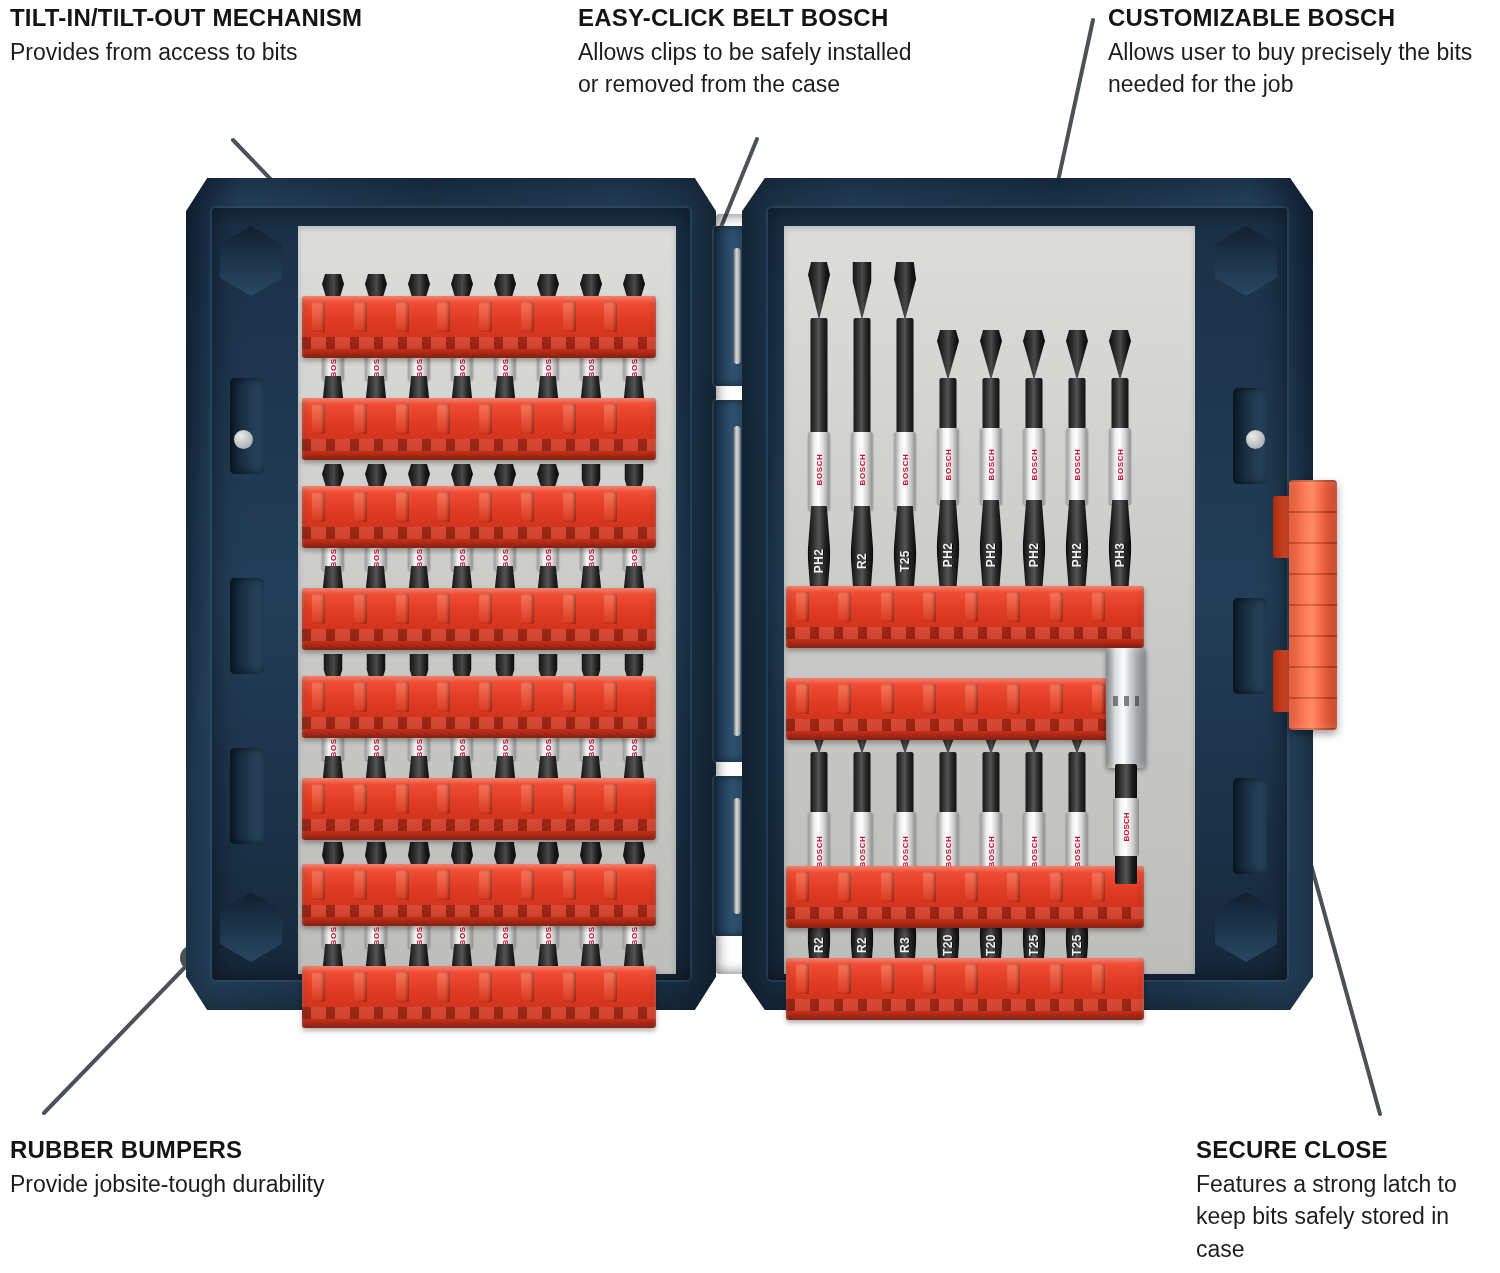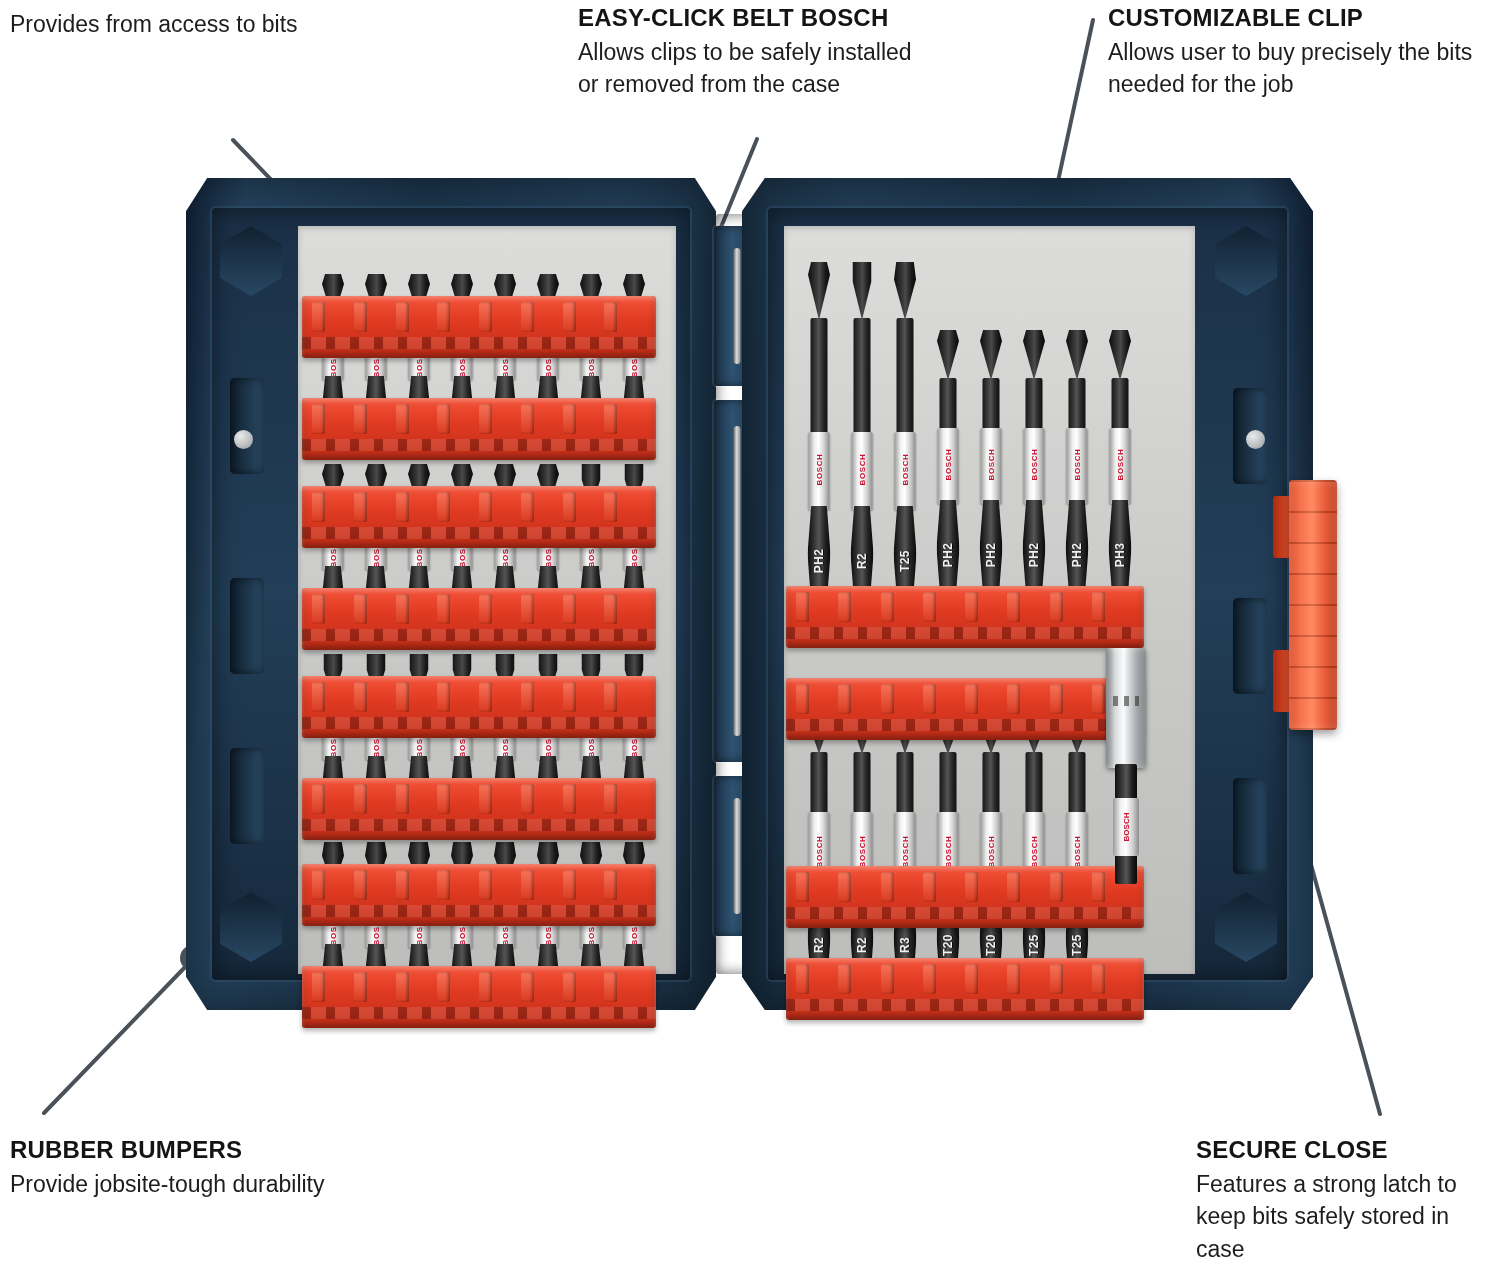--- a/index.html
+++ b/index.html
@@ -243,30 +243,31 @@
     <circle class="lead-dot" cx="1029" cy="316" r="13"></circle>
 
     <path class="lead-line" d="M 44 1113 L 190 962"></path>
     <circle class="lead-dot" cx="193" cy="958" r="13"></circle>
 
     <path class="lead-line" d="M 1380 1114 L 1274 731"></path>
     <circle class="lead-dot" cx="1272" cy="725" r="13"></circle>
   </svg>
 
   <div class="callout co-tilt">
+    <div class="c-title">TILT-IN/TILT-OUT MECHANISM</div>
     <div class="c-body">Provides from access to bits</div>
   </div>
 
   <div class="callout co-belt">
     <div class="c-title">EASY-CLICK BELT BOSCH</div>
     <div class="c-body">Allows clips to be safely installed or removed from the case</div>
   </div>
 
   <div class="callout co-custom">
-    <div class="c-title">CUSTOMIZABLE CLIP</div>
+    <div class="c-title">CUSTOMIZABLE BOSCH</div>
     <div class="c-body">Allows user to buy precisely the bits needed for the job</div>
   </div>
 
   <div class="callout co-secure">
     <div class="c-title">SECURE CLOSE</div>
     <div class="c-body">Features a strong latch to keep bits safely stored in case</div>
   </div>
 
   <div class="callout co-rubber">
     <div class="c-title">RUBBER BUMPERS</div>

